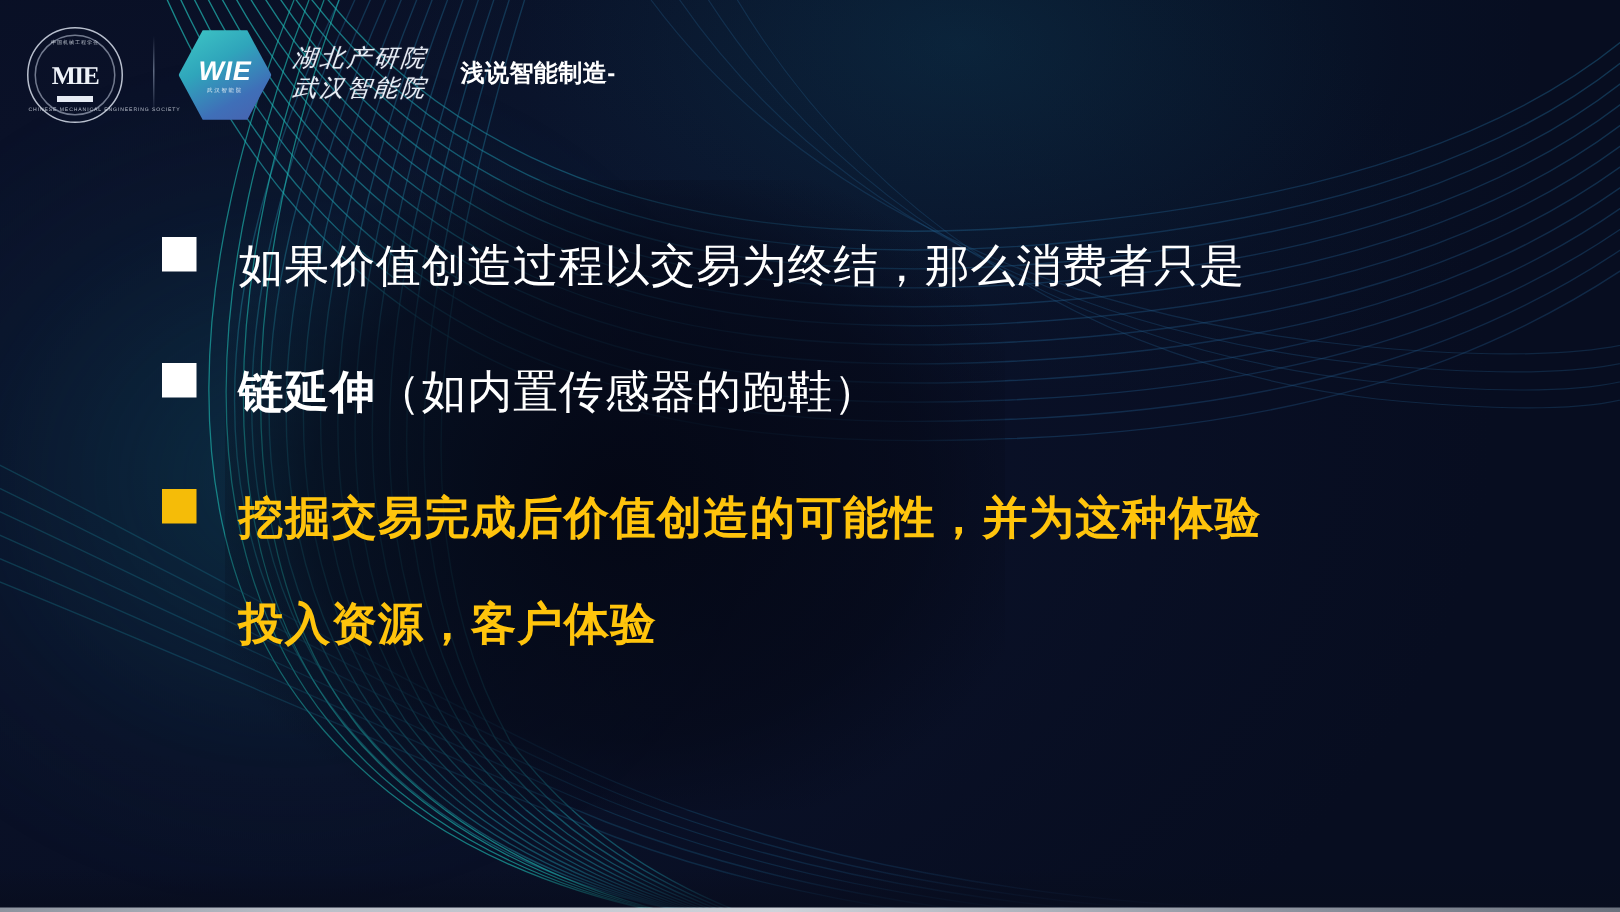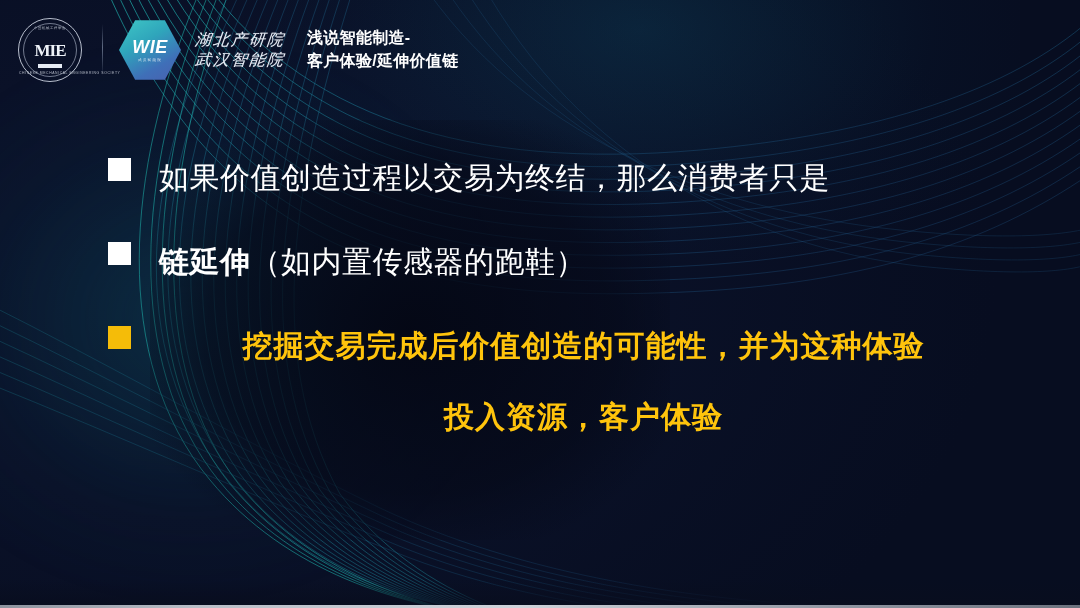--- a/index.html
+++ b/index.html
@@ -221,21 +221,20 @@
     font-size: 30px;
     line-height: 71px;
     color: #ffffff;
     letter-spacing: 0.5px;
     white-space: nowrap;
   }
   .line.gold {
     color: #ffc40c;
     font-weight: bold;
     letter-spacing: 1px;
-    text-align: center;
   }
   .line b { font-weight: bold; }
 </style>
 </head>
 <body>
 
 <div id="slide">
 
   <div class="bg-base"></div>
   <div class="bg-glow-left"></div>
@@ -338,21 +337,20 @@
       </div>
     </div>
 
     <div class="inst-calli">
       <span>湖北产研院</span>
       <span>武汉智能院</span>
     </div>
 
     <div class="title-block">
       <div class="tl">浅说智能制造-</div>
-      <div class="tl">客户体验/延伸价值链</div>
     </div>
   </div>
 
   <div class="content" id="bullets-root">
       <div class="bullet-block">
         <div class="marker white"></div>
         <div class="lines">
           <div class="line"><span>如果价值创造过程以交易为终结，那么消费者只是</span></div>
         </div>
       </div>

